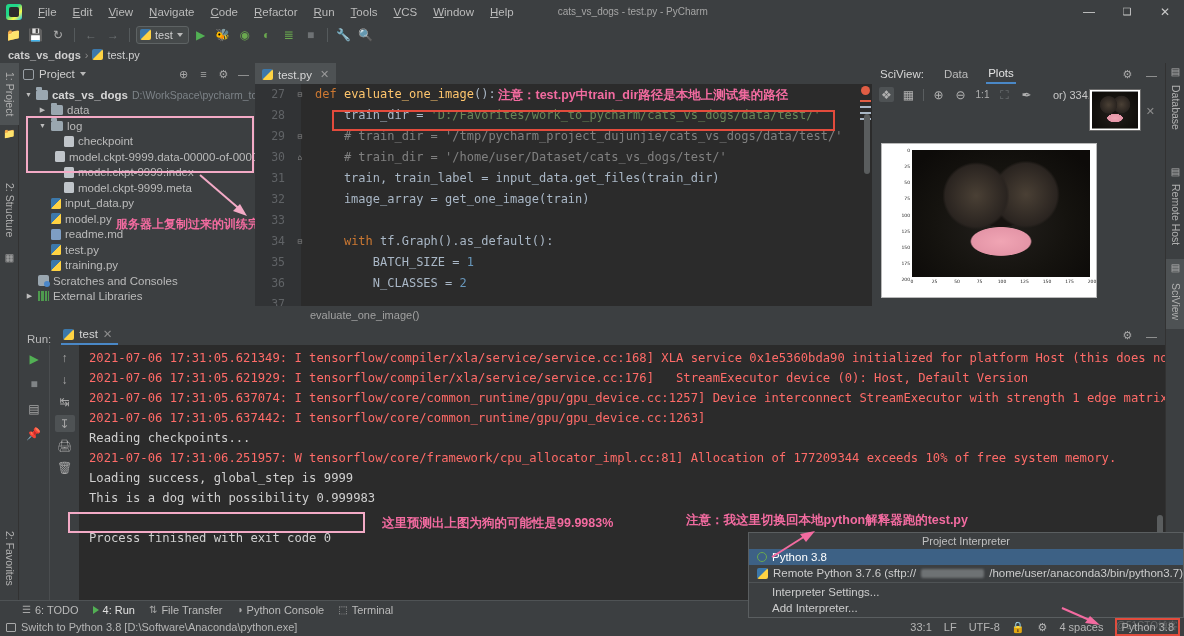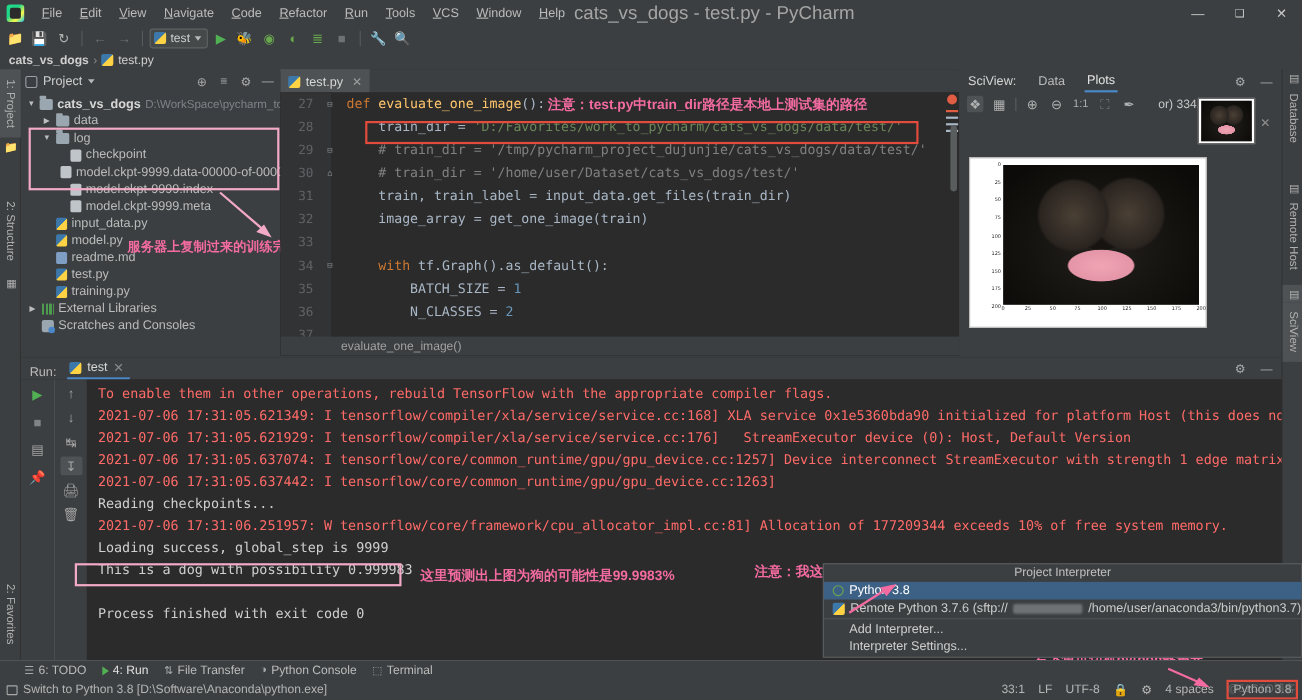--- a/index.html
+++ b/index.html
@@ -27,21 +27,21 @@
   .logo:after{
     content:""; position:absolute; left:3px; top:3px; width:10px; height:10px;
     background:#2b2b2b; border-radius:2px;
   }
   .menu { display:flex; align-items:center; gap:0px; }
   .menu-item {
     padding:3px 8px; color:#bbbbbb; font-size:11.5px; cursor:default; white-space:nowrap;
   }
   .menu-item u { text-decoration:underline; }
   .win-title {
-    color:#a5a5a5; font-size:17px; white-space:nowrap;
+    margin-left:36px; color:#a5a5a5; font-size:10px; white-space:nowrap;
   }
   .wincontrols { position:absolute; right:0; top:0; height:23px; display:flex; }
   .winbtn { width:38px; height:23px; display:flex; align-items:center; justify-content:center;
             color:#c9c9c9; font-size:12px; }
 
   
   .toolbar {
     position:absolute; left:0; top:23px; width:1184px; height:23px;
     background:#3c3f41; display:flex; align-items:center; padding-left:4px; gap:2px;
   }
@@ -181,21 +181,21 @@
                padding-top:4px; gap:5px; border-left:1px solid #4a4d4f;}
   .rti{ width:20px;height:17px; display:flex; align-items:center; justify-content:center; color:#a6a6a6; font-size:12px;}
   .rti.sel{ background:#4e5254; border-radius:2px;}
   .console{ flex:1; background:#2b2b2b; position:relative; overflow:hidden;
             font-family:"DejaVu Sans Mono", monospace; font-size:12.2px; padding-top:3px;}
   .cline{ height:20px; line-height:20px; white-space:pre; padding-left:10px; color:#ff6b68;}
   .cline.plain{ color:#cfcfcf; }
   .console-sb{ position:absolute; right:2px; top:170px; width:6px; height:46px; background:#5a5d5e; border-radius:3px;}
 
   
-  .popup{ position:absolute; left:748px; top:512px; width:436px; height:86px;
+  .popup{ position:absolute; left:748px; top:532px; width:436px; height:86px;
           background:#3c3f41; border:1px solid #5a5e60; z-index:40;text-align:right;}
   .popup-title{ height:16px; display:flex; align-items:center; justify-content:center;
                 color:#c0c0c0; font-size:11px; }
   .popup-item{ height:16px; display:flex; align-items:center; gap:5px; padding-left:8px;
                font-size:11.5px; color:#cdcdcd; white-space:nowrap;}
   .popup-item.sel{ background:#3d6185; color:#ffffff; }
   .popup-item.plain{ padding-left:23px; }
   .circ-ico{ width:10px;height:10px;border-radius:50%;border:1.5px solid #6aa84f;flex:none;}
   .rmt-ico{ width:11px;height:11px;border-radius:2px;
     background:linear-gradient(135deg,#3c78aa 0%,#3c78aa 48%,#ffd343 52%,#ffd343 100%);flex:none;}
@@ -373,28 +373,28 @@
           <span class="arrow"></span>
           <span class="fileico" style="background: linear-gradient(135deg, rgb(60, 120, 170) 0%, rgb(60, 120, 170) 48%, rgb(255, 211, 67) 52%, rgb(255, 211, 67) 100%);"></span>
           <span>test.py</span>
         </div>
         <div class="trow" style="padding-left: 19px;">
           <span class="arrow"></span>
           <span class="fileico" style="background: linear-gradient(135deg, rgb(60, 120, 170) 0%, rgb(60, 120, 170) 48%, rgb(255, 211, 67) 52%, rgb(255, 211, 67) 100%);"></span>
           <span>training.py</span>
         </div>
         <div class="trow" style="padding-left: 6px;">
+          <span class="arrow"></span>
+          <span class="scr-ico"></span>
+          <span>Scratches and Consoles</span>
+        </div>
+        <div class="trow" style="padding-left: 6px;">
           <span class="arrow">▶</span>
           <span class="ext-ico"></span>
           <span>External Libraries</span>
-        </div>
-        <div class="trow" style="padding-left: 6px;">
-          <span class="arrow"></span>
-          <span class="scr-ico"></span>
-          <span>Scratches and Consoles</span>
         </div>
       </div>
   </div>
 
   <div class="pinkbox" style="left:26px; top:116px; width:228px; height:57px;"></div>
 
   <div class="annot" style="left:116px; top:216px; font-size:12px;">服务器上复制过来的训练完成后的模型</div>
   <svg class="arrow-svg" style="left:195px; top:170px;" width="60" height="50">
     <line x1="5" y1="5" x2="48" y2="42" stroke="#f3aac6" stroke-width="2"></line>
     <polygon points="52,46 38,41 45,34" fill="#f3aac6"></polygon>
@@ -540,21 +540,20 @@
       <div class="run-tools2">
         <span class="rti">↑</span>
         <span class="rti">↓</span>
         <span class="rti">↹</span>
         <span class="rti sel">↧</span>
         <span class="rti">🖨</span>
         <span class="rti">🗑</span>
       </div>
       <div class="console" id="console-out">
         <div class="console-sb"></div>
-      <div class="cline">To enable them in other operations, rebuild TensorFlow with the appropriate compiler flags.</div>
           <div class="cline">2021-07-06 17:31:05.621349: I tensorflow/compiler/xla/service/service.cc:168] XLA service 0x1e5360bda90 initialized for platform Host (this does not</div>
           <div class="cline">2021-07-06 17:31:05.621929: I tensorflow/compiler/xla/service/service.cc:176]   StreamExecutor device (0): Host, Default Version</div>
           <div class="cline">2021-07-06 17:31:05.637074: I tensorflow/core/common_runtime/gpu/gpu_device.cc:1257] Device interconnect StreamExecutor with strength 1 edge matrix:</div>
           <div class="cline">2021-07-06 17:31:05.637442: I tensorflow/core/common_runtime/gpu/gpu_device.cc:1263]</div>
           <div class="cline plain">Reading checkpoints...</div>
           <div class="cline">2021-07-06 17:31:06.251957: W tensorflow/core/framework/cpu_allocator_impl.cc:81] Allocation of 177209344 exceeds 10% of free system memory.</div>
           <div class="cline plain">Loading success, global_step is 9999</div>
           <div class="cline plain">This is a dog with possibility 0.999983</div>
           <div class="cline plain"></div>
           <div class="cline plain">Process finished with exit code 0</div>
@@ -578,24 +577,24 @@
           <span>Python 3.8</span>
         </div>
         <div class="popup-item">
           <span class="rmt-ico"></span>
           <span>Remote Python 3.7.6 (sftp://</span>
           <span class="blurred"></span>
           <span>/home/user/anaconda3/bin/python3.7)</span>
         </div>
         <div class="popup-sep"></div>
         <div class="popup-item plain">
+          <span>Interpreter Settings...</span>
+        </div>
+        <div class="popup-item plain">
           <span>Add Interpreter...</span>
-        </div>
-        <div class="popup-item plain">
-          <span>Interpreter Settings...</span>
         </div>
       </div>
   </div>
 
   <div class="annot" style="left:940px; top:592px; font-size:12.5px; color:#f36ba0;">右下角可切换python解释器</div>
   <svg class="arrow-svg" style="left:1060px; top:606px; z-index:50;" width="46" height="22">
     <line x1="2" y1="2" x2="34" y2="16" stroke="#f36ba0" stroke-width="2"></line>
     <polygon points="40,19 25,17 30,10" fill="#f36ba0"></polygon>
   </svg>
 

